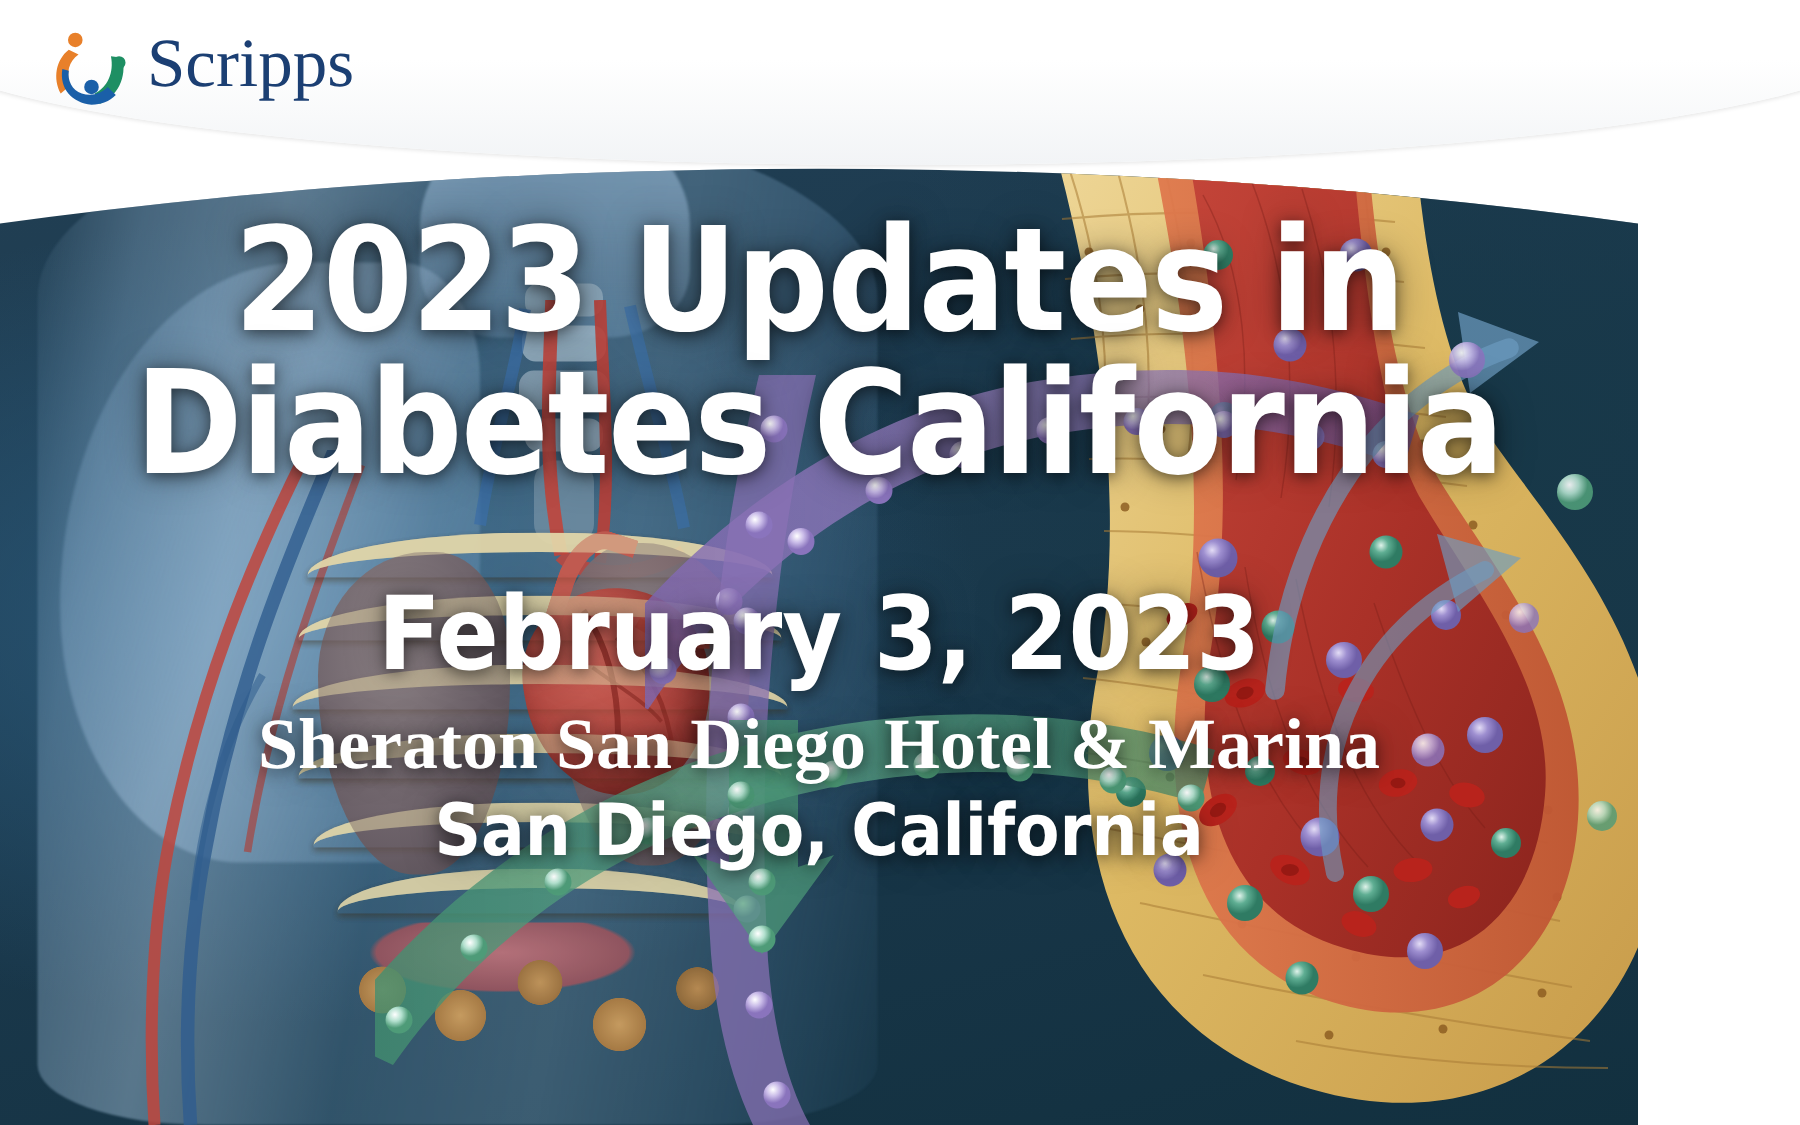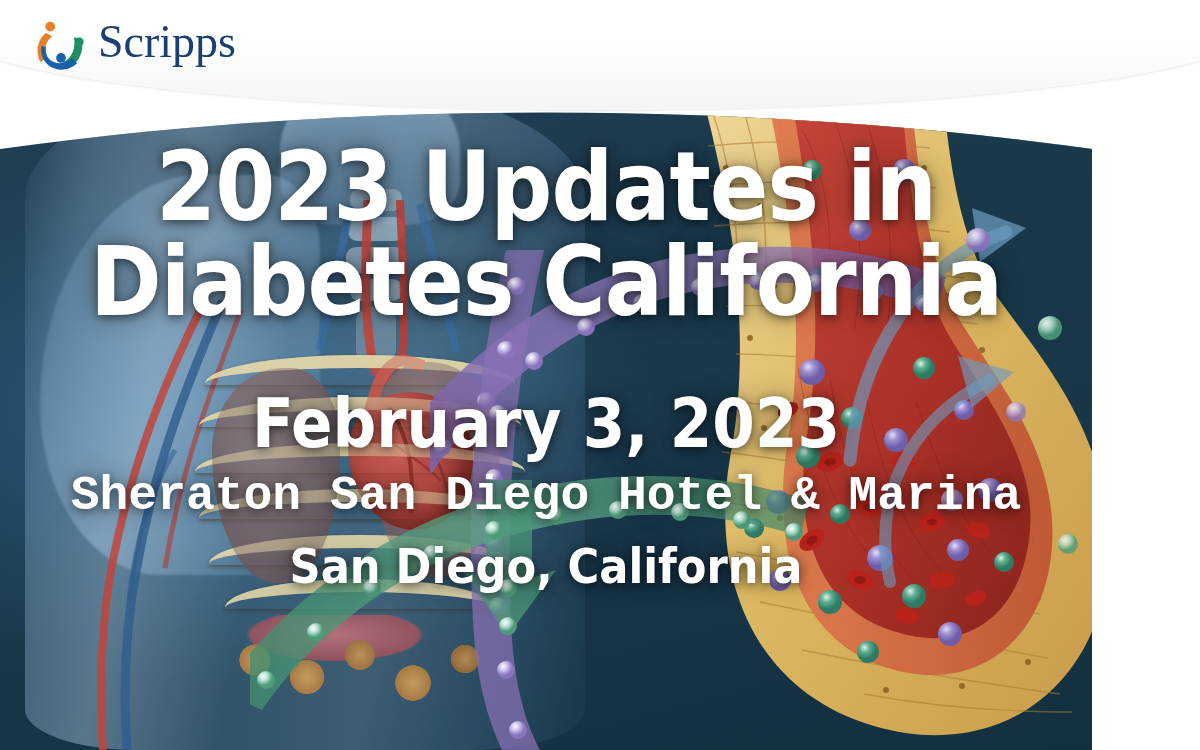--- a/index.html
+++ b/index.html
@@ -129,26 +129,26 @@
   .title .l2{ display:block; }
 
   .date{
     font-family:"Liberation Sans Narrow","DejaVu Sans Condensed","Liberation Sans", sans-serif;
     font-weight:bold;
     font-size:68px;
     line-height:1.0;
     margin-top:60px;
   }
   .venue1{
-    font-family:Liberation Mono, monospace;
+    font-family:Liberation Serif, serif;
     font-weight:bold; font-size:48px; line-height:1.12; margin-top:12px;
   }
   .venue2{
     font-family:"Liberation Sans Narrow","DejaVu Sans Condensed","Liberation Sans", sans-serif;
-    font-weight:bold; font-size:48px; line-height:1.12; margin-top:16px;
+    font-weight:bold; font-size:48px; line-height:1.12; margin-top:4px;
   }
 
   
   .header{
     position:absolute; left:0; top:0; width:972px; height:120px;
     pointer-events:none;
   }
   .header-bg{
     position:absolute; left:-60px; top:-140px; width:1320px; height:250px;
     background:linear-gradient(180deg,#ffffff 0%, #ffffff 72%, #f2f4f6 100%);

